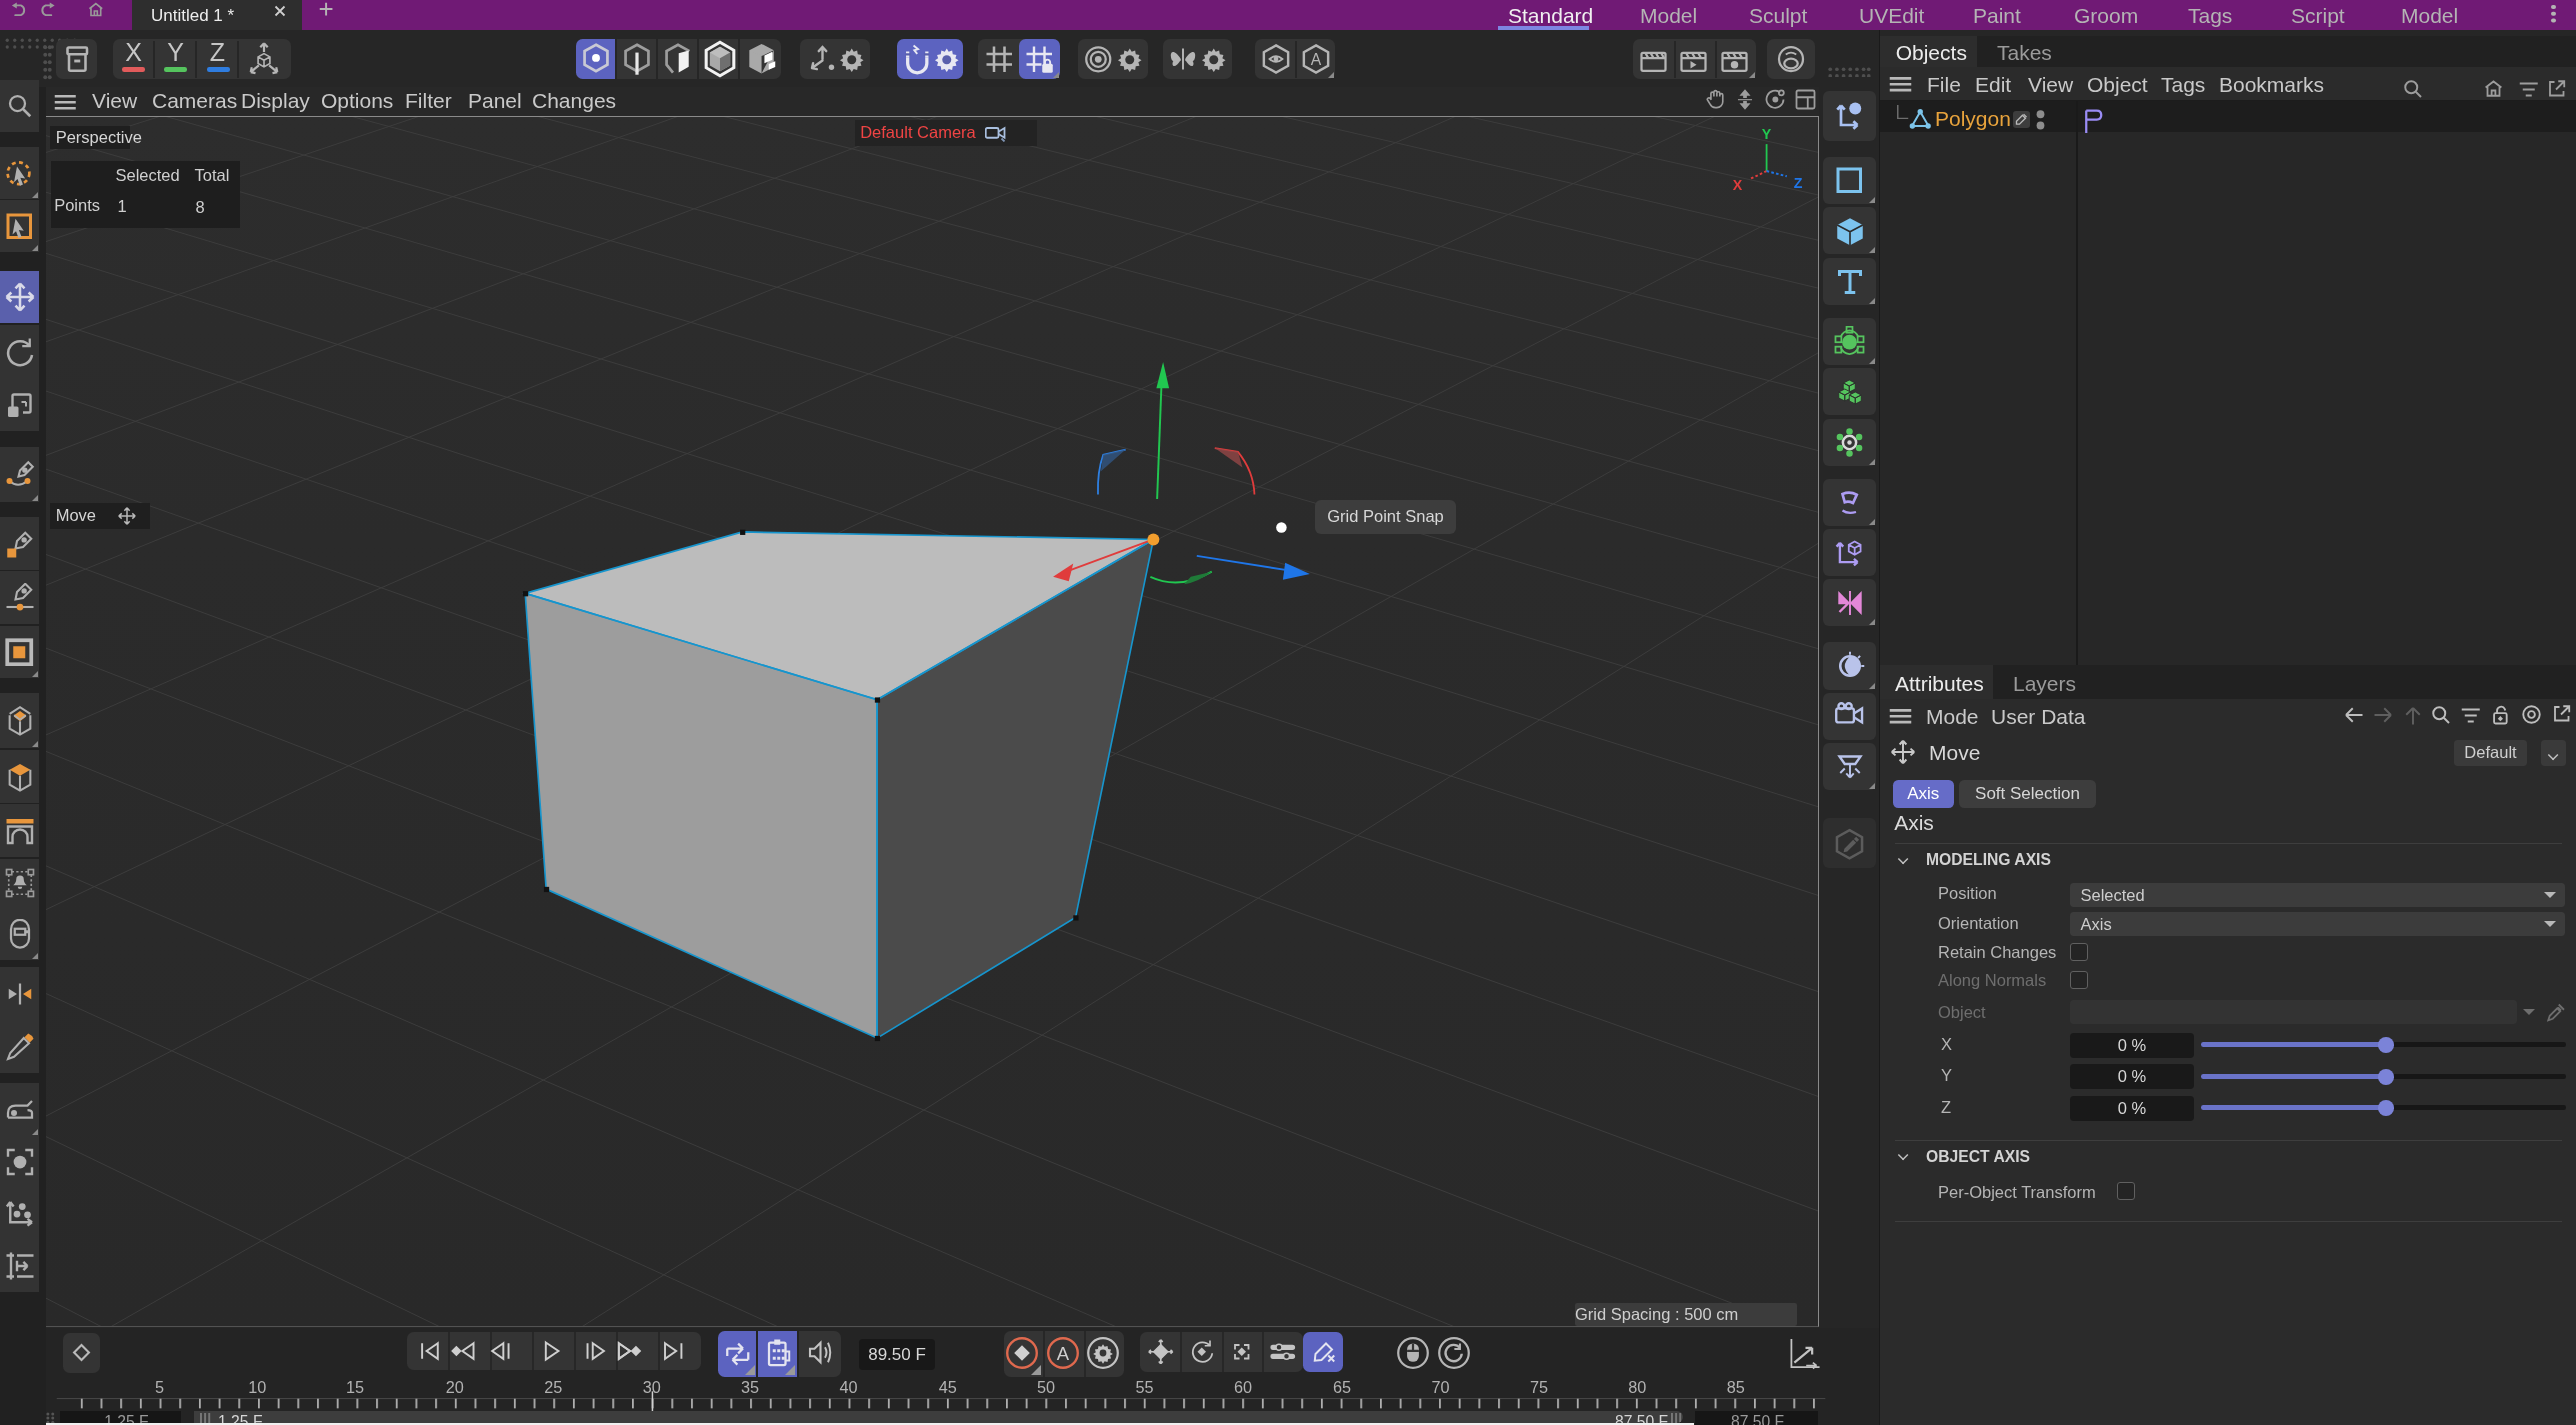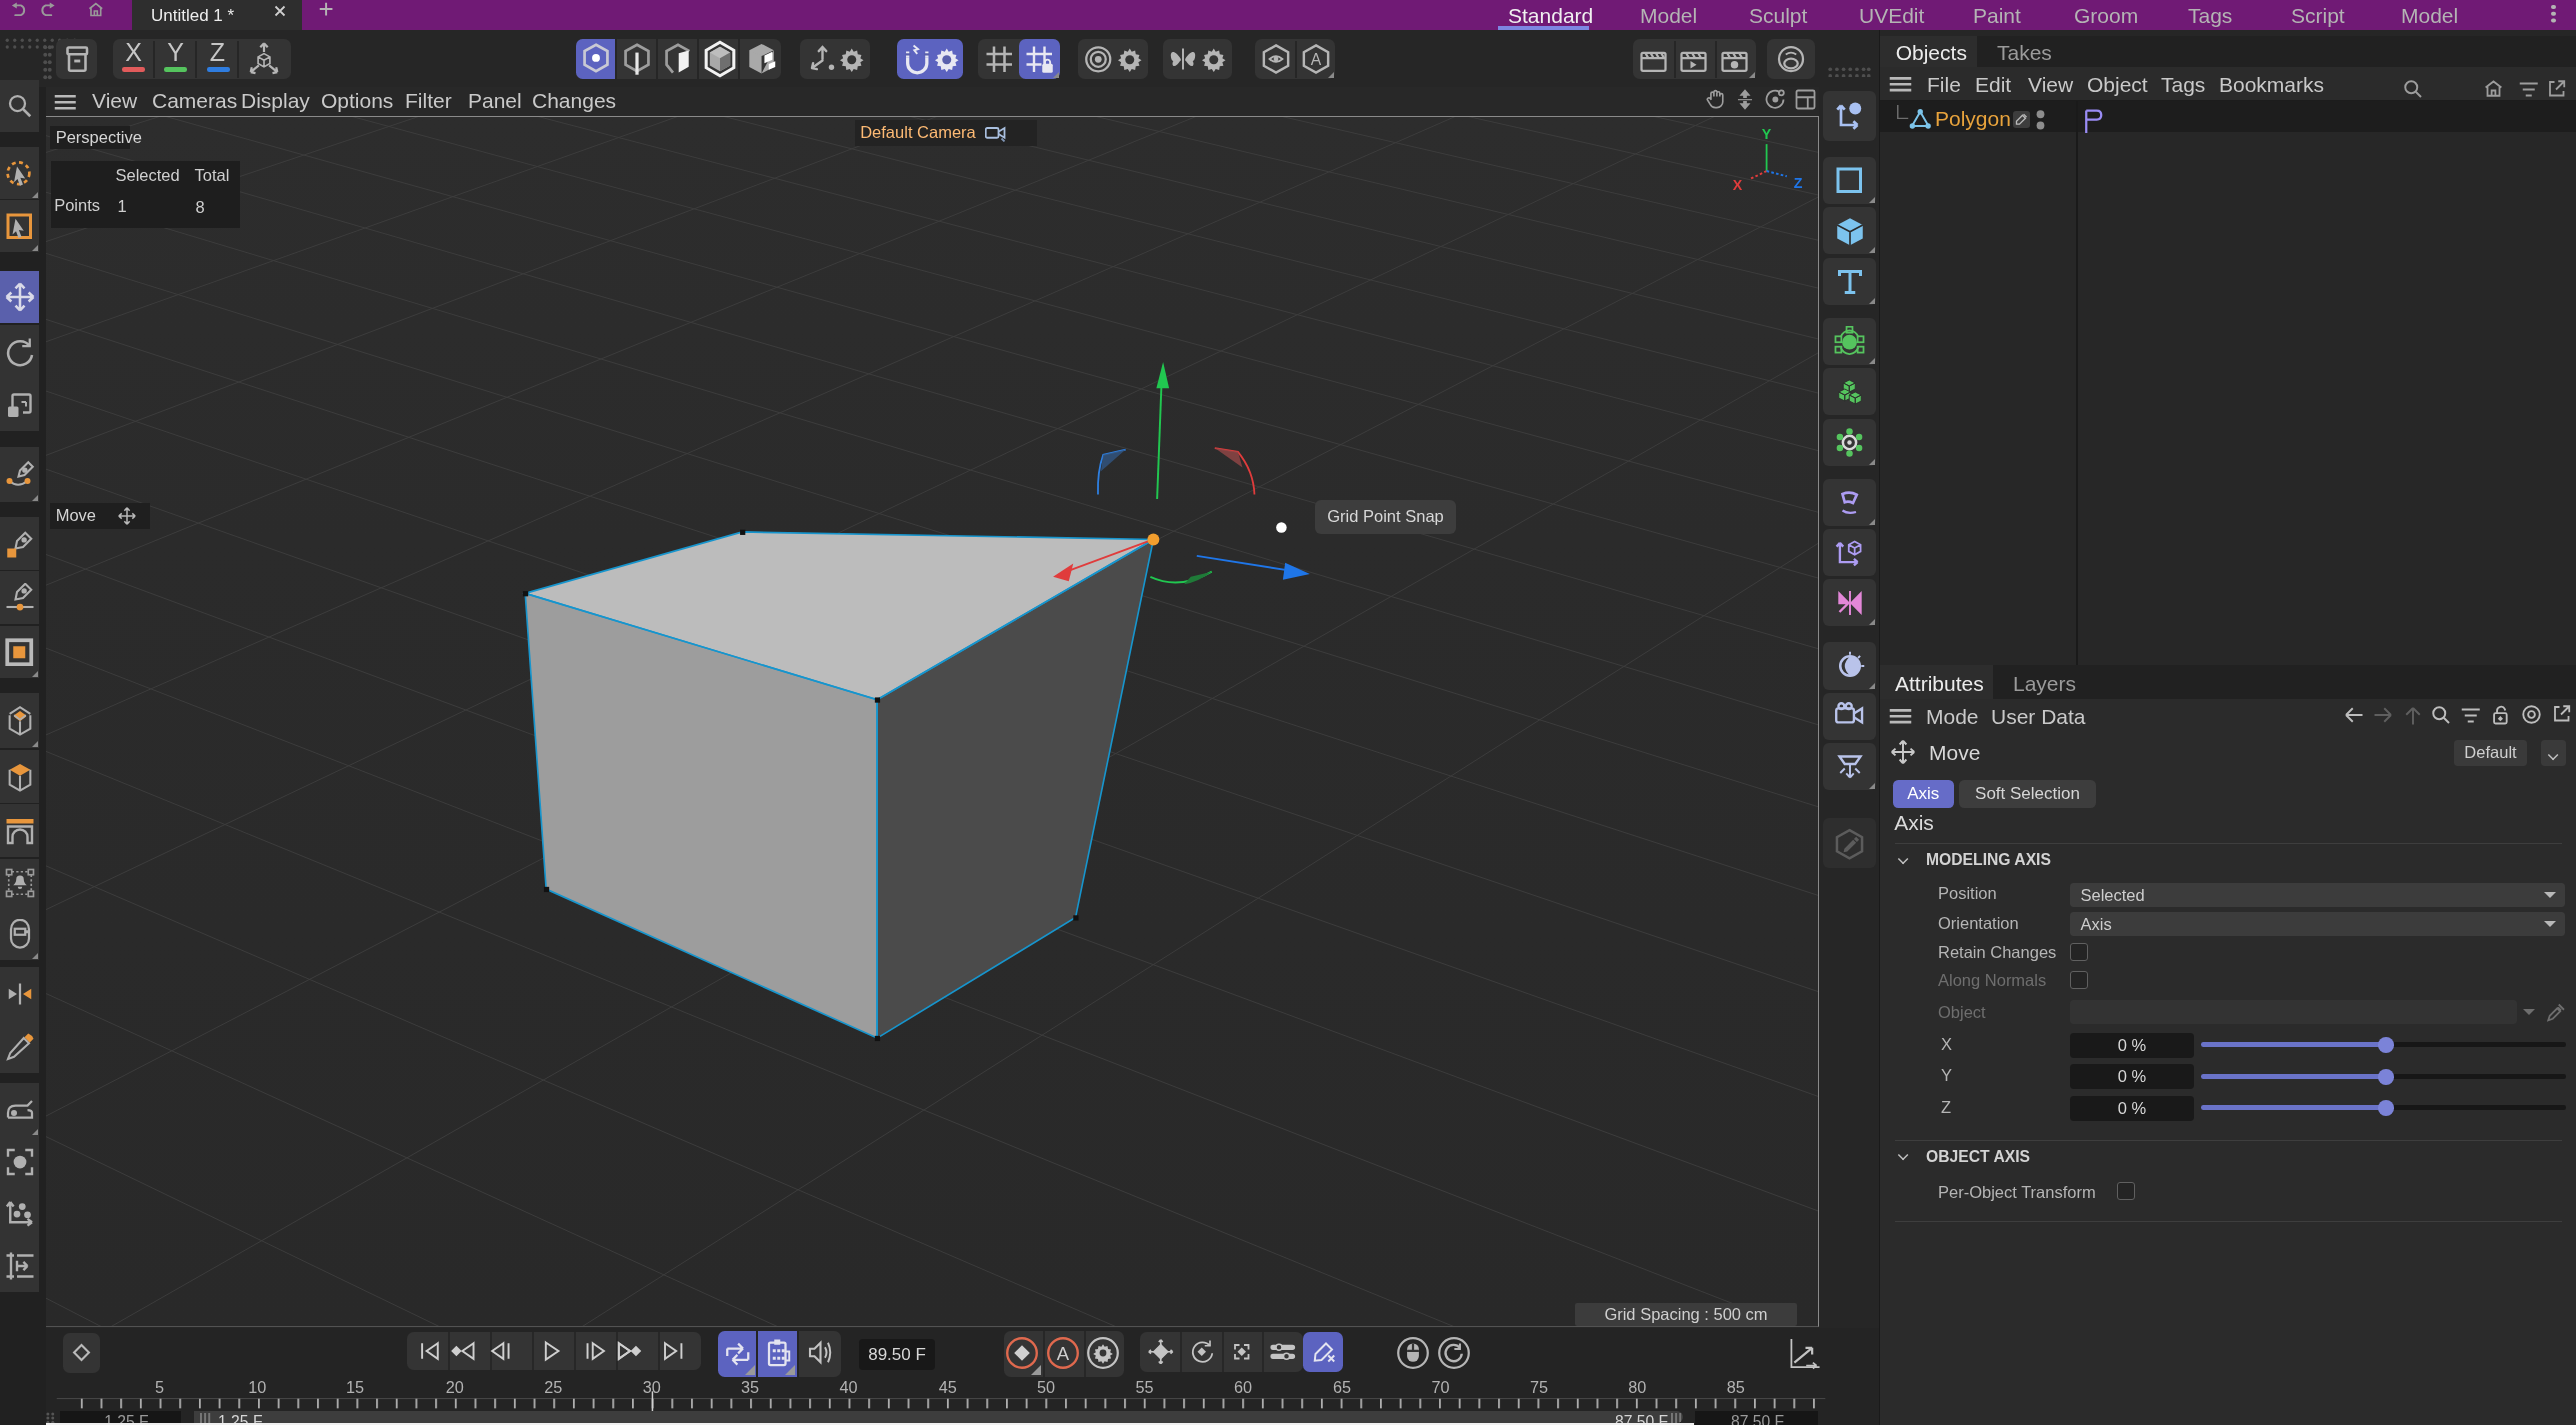--- a/index.html
+++ b/index.html
@@ -464,27 +464,27 @@
         <div class="abs" style="left:144px;top:5.2px">Total</div>
       <div class="abs" style="left:3.7px;top:35px">Points</div>
         <div class="abs" style="left:67px;top:36px">1</div>
         <div class="abs" style="left:145px;top:37px">8</div>
     </div>
     <div class="abs" style="left:1269px;top:383px;width:141px;height:34px;background:#3d3d3d;border-radius:6px;color:#d8d8d8;font-size:16.5px;text-align:center;padding-top:6.7px">Grid Point Snap</div>
     <div class="abs" style="left:3.7px;top:386px;width:100px;height:25.5px;background:#1f1f1f;color:#d5d5d5;font-size:16.5px;padding:3px 0 0 6px">Move</div>
     <svg class="abs" style="left:72px;top:390px" width="18" height="18" viewBox="0 0 24 24" stroke="#b9b9b9" stroke-width="2">
         <path d="M12 1 V23 M1 12 H23 M12 1 l-3.5 4 M12 1 l3.5 4 M12 23 l-3.5 -4 M12 23 l3.5 -4 M1 12 l4 -3.5 M1 12 l4 3.5 M23 12 l-4 -3.5 M23 12 l-4 3.5"></path>
       </svg>
-    <div class="abs" style="left:809px;top:3px;width:182px;height:25.5px;background:#232323;color:#fdba74;font-size:16.5px;padding:3px 0 0 5.2px">Default Camera</div>
+    <div class="abs" style="left:809px;top:3px;width:182px;height:25.5px;background:#232323;color:#ef4444;font-size:16.5px;padding:3px 0 0 5.2px">Default Camera</div>
     <svg class="abs" style="left:939px;top:8.2px" width="21" height="16.5" viewBox="0 0 28 22" fill="none" stroke="#a9bfdf" stroke-width="2.4">
         <rect x="1" y="4" width="17" height="13" rx="2"></rect>
         <path d="M18 9 L26 4 V17 L18 12"></path>
         <path d="M22 18 l4 4" stroke="#7f95b5"></path>
       </svg>
-    <div class="abs" style="left:1529px;top:1186px;width:222px;height:22.5px;background:#3c3c3c;border-radius:2.2px;color:#cfcfcf;font-size:16.5px;text-align:center;padding-top:1.5px">Grid Spacing : 500 cm</div>
+    <div class="abs" style="left:1529px;top:1186px;width:222px;height:22.5px;background:#3c3c3c;border-radius:2.2px;color:#cfcfcf;font-size:16.5px;padding-top:1.5px">Grid Spacing : 500 cm</div>
   </div>
 
   <svg class="abs" style="left:1659px;top:2.2px" width="20" height="21" viewBox="0 0 27 28" fill="none" stroke="#9d9d9d" stroke-width="2.2">
       <path d="M8 14 V6 a2 2 0 0 1 4 0 M12 10 V4 a2 2 0 0 1 4 0 M16 10 V5.5 a2 2 0 0 1 4 0 V10 M20 10 V8 a2 2 0 0 1 4 0 V17 a8 8 0 0 1 -8 8 h-2 a8 8 0 0 1 -7-4.5 L3 14 a2.4 2.4 0 0 1 4-1.5 l1.5 2"></path>
     </svg>
   <svg class="abs" style="left:1689px;top:2.2px" width="20" height="21" viewBox="0 0 27 28" fill="#9d9d9d">
       <path d="M13.5 0 L21 9 H16 V12 H11 V9 H6 Z"></path>
       <path d="M13.5 28 L6 19 H11 V16 H16 V19 H21 Z"></path>
       <path d="M4 13.5 h19 v1.5 h-19 z"></path>
     </svg>

